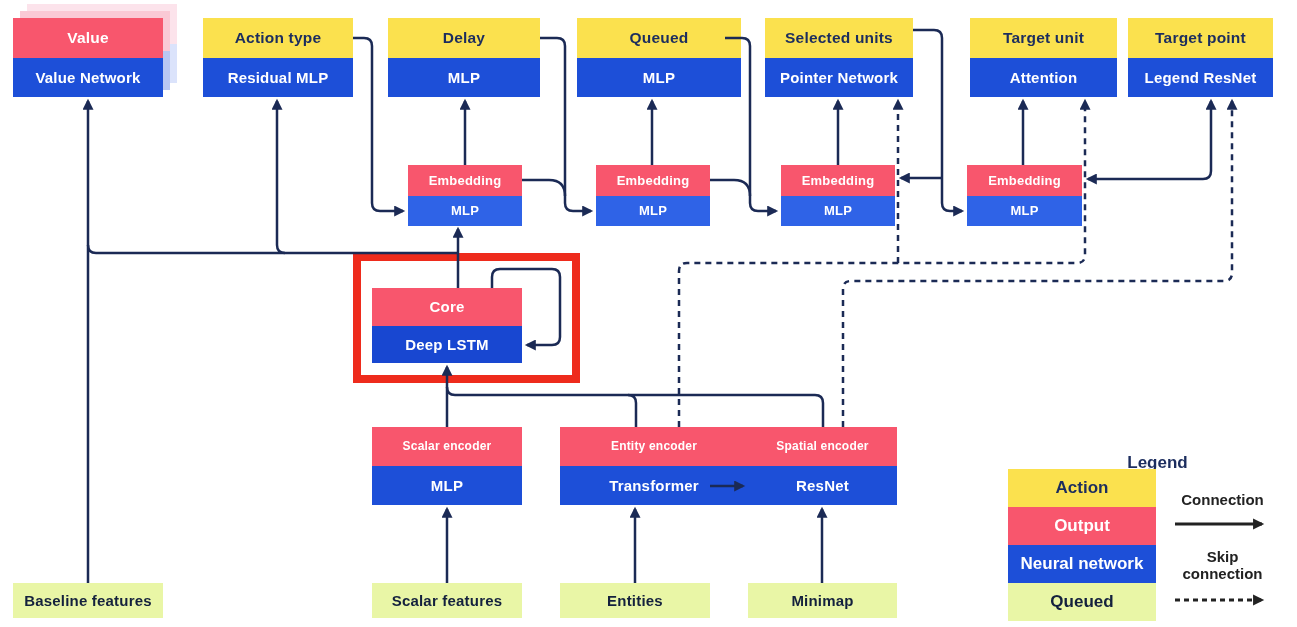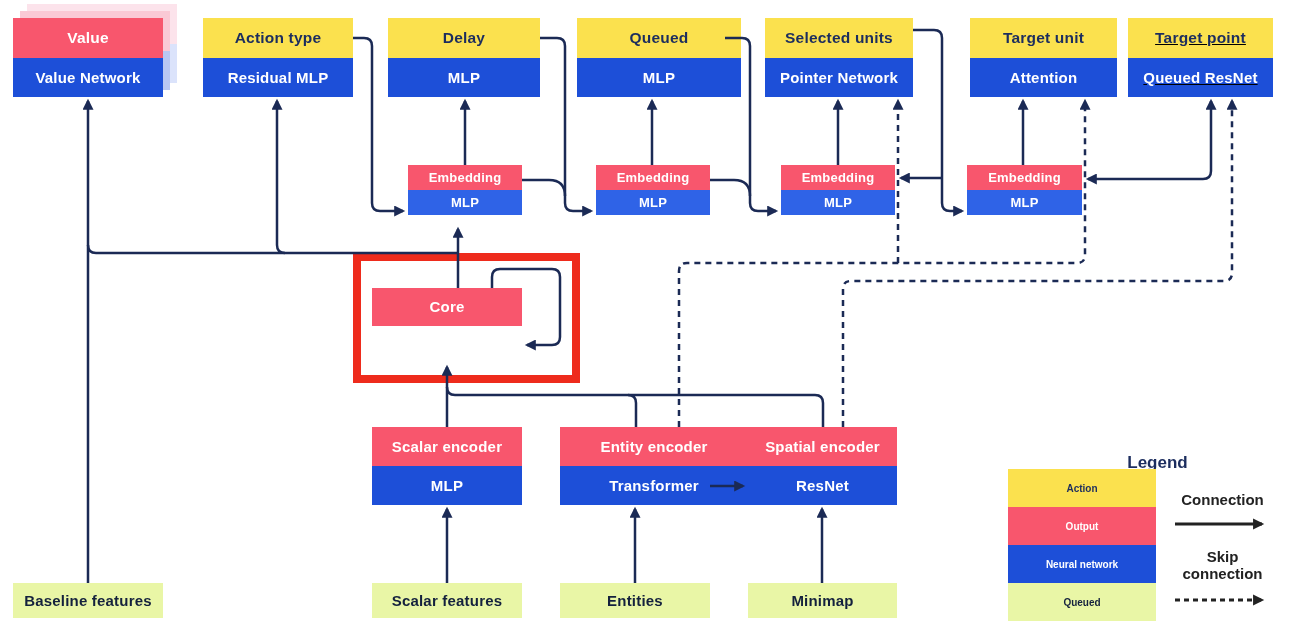--- a/index.html
+++ b/index.html
@@ -14,51 +14,51 @@
   .node{position:absolute;z-index:3;}
   .card{position:absolute;left:0;top:0;width:100%;height:100%;display:flex;flex-direction:column;}
   .band{display:flex;align-items:center;justify-content:center;text-align:center;
         letter-spacing:.2px;line-height:1.05;}
   
   .head{height:79px;}
   .head .band.top{height:40px;background:var(--yellow);color:var(--text);font-size:15.5px;font-weight:700;}
   .head .band.bot{height:39px;background:var(--blue);color:#ffffff;font-size:15px;font-weight:600;}
   .head.pinktop .band.top{background:var(--pink);color:#ffffff;}
   
-  .embedding{height:50px;}
+  .embedding{height:61px;}
   .embedding .band.top{height:31px;background:var(--pink);color:#ffffff;font-size:13px;font-weight:600;}
   .embedding .band.bot{height:30px;background:var(--blue-emb);color:#ffffff;font-size:13px;font-weight:600;}
   
   .core{height:75px;}
   .core .band.top{height:38px;background:var(--pink);color:#ffffff;font-size:15px;font-weight:600;}
   .core .band.bot{height:37px;background:var(--blue-core);color:#ffffff;font-size:15px;font-weight:600;}
   
   .encoder{height:78px;}
-  .encoder .band.top{height:39px;background:var(--pink);color:#ffffff;font-size:15px;font-weight:600;}
+  .encoder .band.top{height:39px;background:var(--pink);color:#ffffff;font-size:12px;font-weight:600;}
   .encoder .band.bot{height:39px;background:var(--blue);color:#ffffff;font-size:15px;font-weight:600;}
   
   .input{height:35px;}
   .input .band.only{height:35px;background:var(--green);color:#14213d;font-size:15px;font-weight:700;width:100%;}
   
   .shadow-card{position:absolute;width:100%;height:100%;display:flex;flex-direction:column;}
   .shadow-card .s-top{flex:0 0 40px;}
   .shadow-card .s-bot{flex:1;}
   
   #highlight-box{position:absolute;left:353px;top:253px;width:227px;height:130px;
     border:8px solid var(--red);box-sizing:border-box;z-index:2;}
   svg#wires{position:absolute;left:0;top:0;z-index:4;pointer-events:none;}
   .wire{stroke:var(--line);stroke-width:2.5;fill:none;}
   .wire.dashed{stroke-dasharray:6 5;}
   .legend-wire{stroke:var(--legend-ink);stroke-width:2.8;fill:none;}
   .legend-wire.dashed{stroke-dasharray:5 4;}
   
   #legend-title{position:absolute;left:1100px;top:417px;width:115px;text-align:center;
     color:var(--text);font-size:17px;font-weight:700;z-index:3;margin-top:36px;}
   .legend-row{position:absolute;left:1008px;width:148px;height:38px;z-index:3;
-    display:flex;align-items:center;justify-content:center;font-size:10px;font-weight:600;text-align:center;}
+    display:flex;align-items:center;justify-content:center;font-size:17px;font-weight:600;text-align:center;}
   .legend-row.action{background:var(--yellow);color:var(--text);}
   .legend-row.output{background:var(--pink);color:#ffffff;}
   .legend-row.network{background:var(--blue);color:#ffffff;}
   .legend-row.input{background:var(--green);color:#14213d;}
   .legend-label{position:absolute;left:1170px;width:105px;text-align:center;z-index:3;
     color:var(--legend-ink);font-size:15px;font-weight:600;line-height:1.1;}
 </style>
 </head>
 <body>
 
@@ -149,23 +149,23 @@
        <div class="band bot">Pointer Network</div>
      </div>
       </div>
       <div class="node head" style="left: 950px; top: 18px; width: 147px;">
         <div class="card" style="z-index:2;margin-left:20px;">
        <div class="band top">Target unit</div>
        <div class="band bot">Attention</div>
      </div>
       </div>
       <div class="node head" style="left: 1128px; top: 18px; width: 145px;">
-        <div class="card" style="z-index:2;text-decoration:underline;">
+        <div class="card" style="z-index:2;">
        <div class="band top">Target point</div>
-       <div class="band bot">Queued ResNet</div>
+       <div class="band bot">Legend ResNet</div>
      </div>
       </div>
       <div class="node embedding" style="left: 408px; top: 165px; width: 114px;">
         <div class="card" style="z-index:2;">
        <div class="band top">Embedding</div>
        <div class="band bot">MLP</div>
      </div>
       </div>
       <div class="node embedding" style="left: 596px; top: 165px; width: 114px;">
         <div class="card" style="z-index:2;">
@@ -181,20 +181,21 @@
       </div>
       <div class="node embedding" style="left: 967px; top: 165px; width: 115px;">
         <div class="card" style="z-index:2;">
        <div class="band top">Embedding</div>
        <div class="band bot">MLP</div>
      </div>
       </div>
       <div class="node core" style="left: 372px; top: 288px; width: 150px;">
         <div class="card" style="z-index:2;">
        <div class="band top">Core</div>
+       <div class="band bot">Deep LSTM</div>
      </div>
       </div>
       <div class="node encoder" style="left: 372px; top: 427px; width: 150px;">
         <div class="card" style="z-index:2;">
        <div class="band top">Scalar encoder</div>
        <div class="band bot">MLP</div>
      </div>
       </div>
       <div class="node encoder" style="left: 560px; top: 427px; width: 150px; padding-left: 38px;">
         <div class="card" style="z-index:2;">

